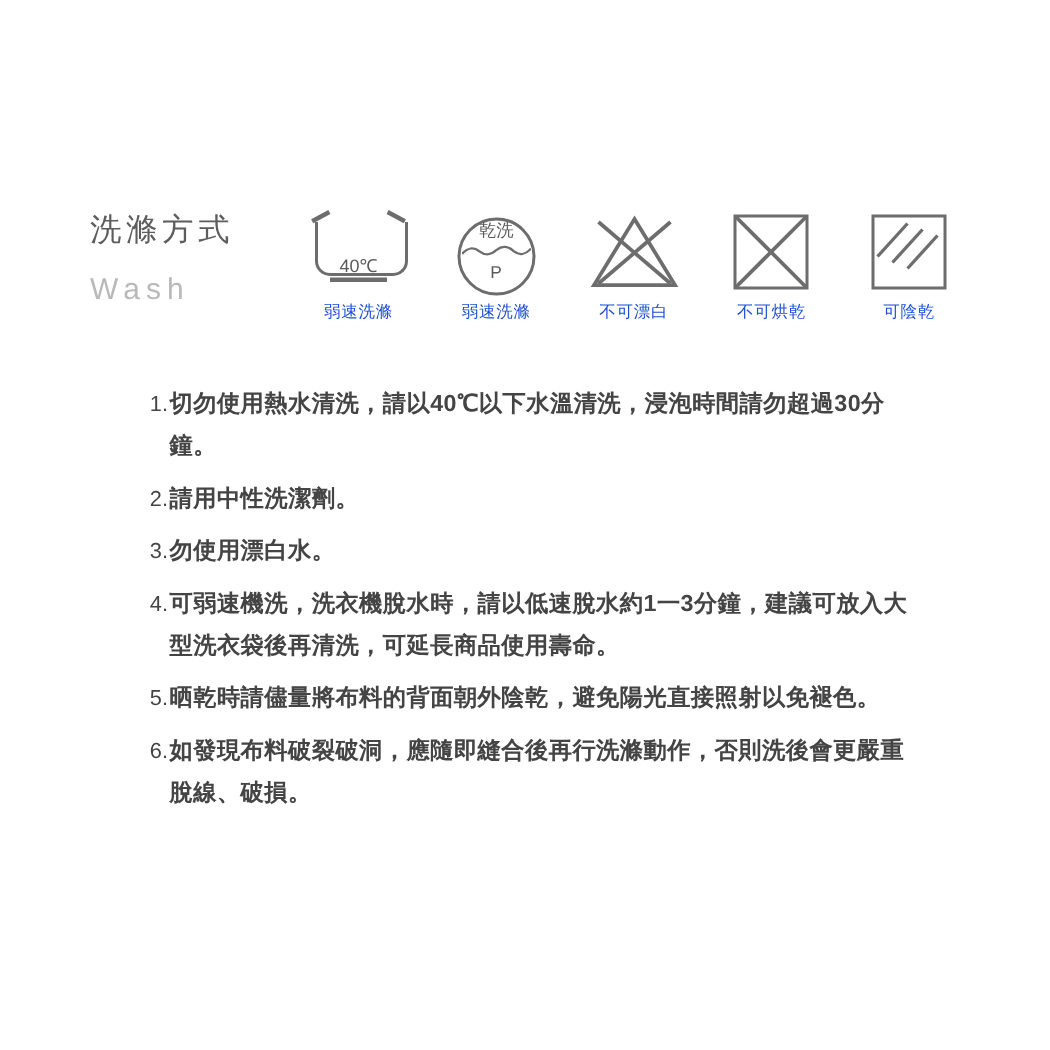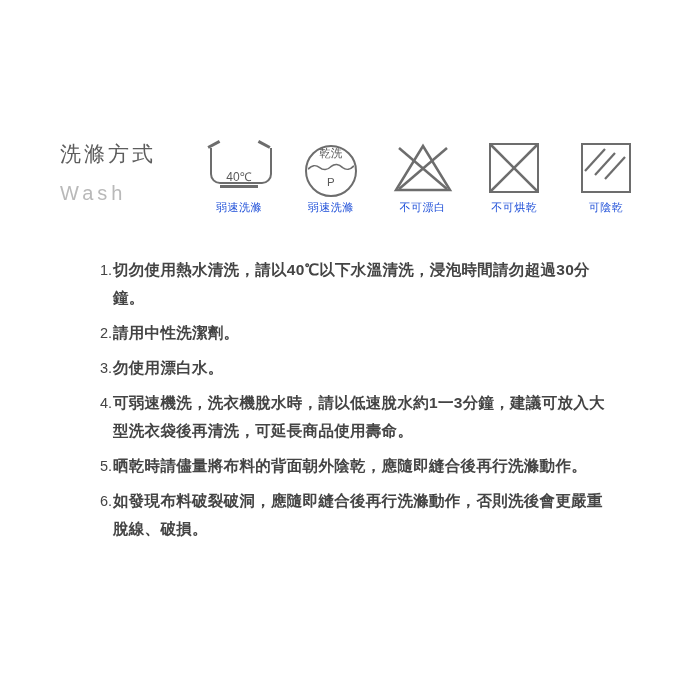--- a/index.html
+++ b/index.html
@@ -323,21 +323,21 @@
       <div class="li-text">勿使用漂白水。</div>
     </div>
 
     <div class="list-item">
       <div class="li-num">4.</div>
       <div class="li-text">可弱速機洗，洗衣機脫水時，請以低速脫水約1一3分鐘，建議可放入大型洗衣袋後再清洗，可延長商品使用壽命。</div>
     </div>
 
     <div class="list-item">
       <div class="li-num">5.</div>
-      <div class="li-text">晒乾時請儘量將布料的背面朝外陰乾，應隨即縫合後再行洗滌動作。</div>
+      <div class="li-text">晒乾時請儘量將布料的背面朝外陰乾，避免陽光直接照射以免褪色。</div>
     </div>
 
     <div class="list-item">
       <div class="li-num">6.</div>
       <div class="li-text">如發現布料破裂破洞，應隨即縫合後再行洗滌動作，否則洗後會更嚴重脫線、破損。</div>
     </div>
 
   </div>
 
 </div>

